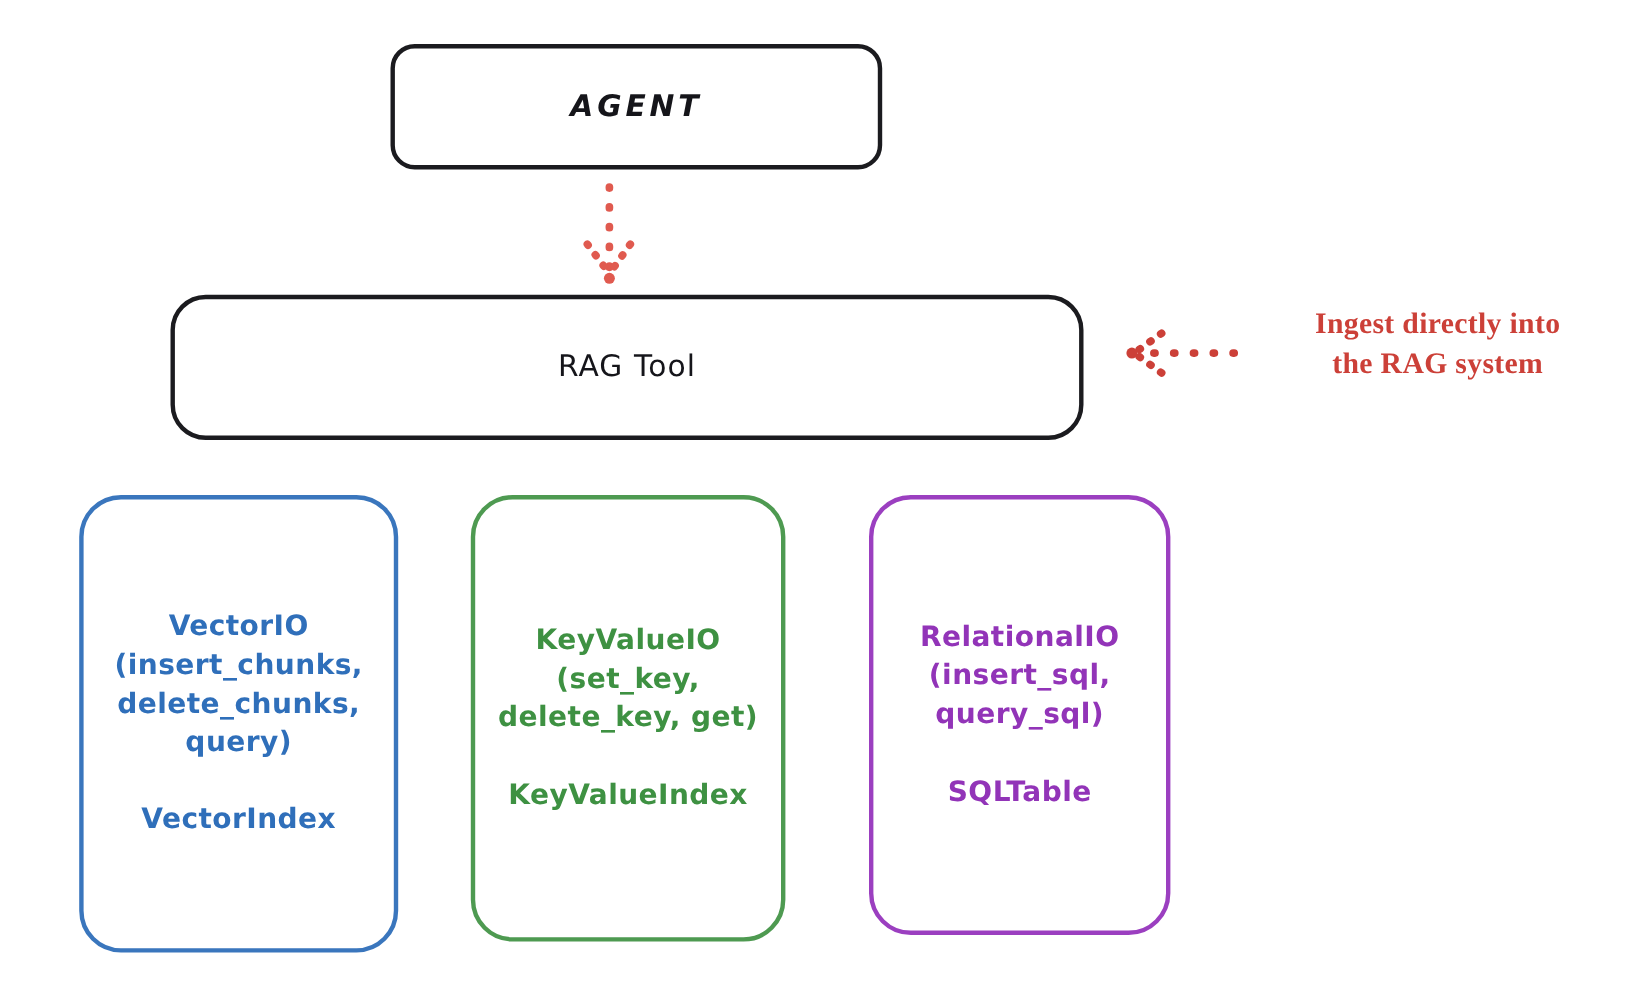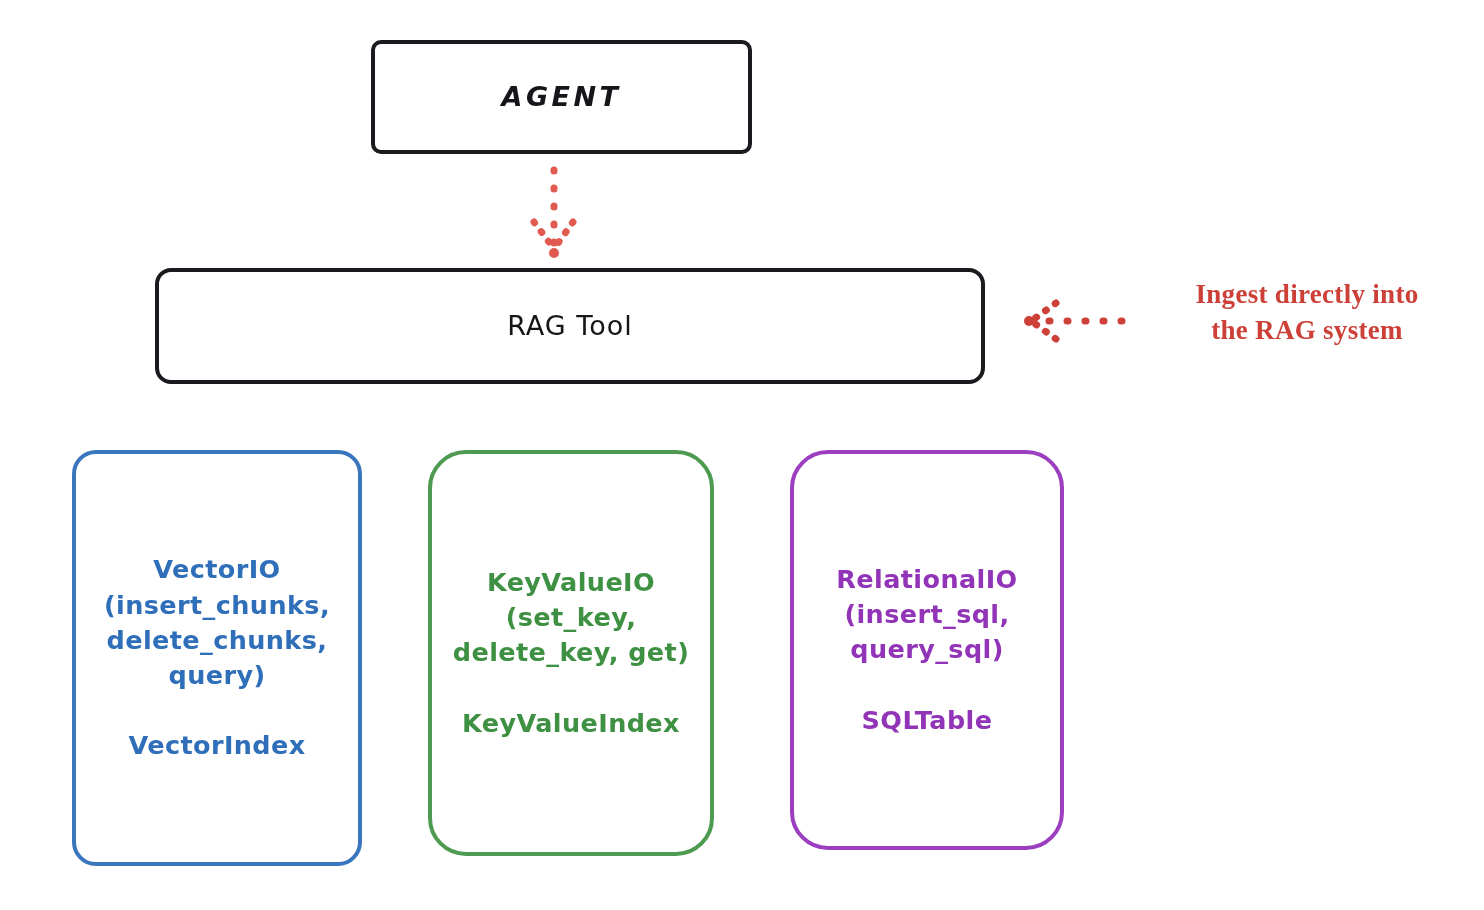--- a/index.html
+++ b/index.html
@@ -39,37 +39,36 @@
   }
   .node.black .node-label {
     color: #15151a;
     font-family: "DejaVu Sans", sans-serif;
     font-weight: 500;
     letter-spacing: 0.5px;
   }
   #node-agent {
     left: 355px;
     top: 40px;
-    width: 381px;
+    width: 447px;
     height: 114px;
-    border-radius: 10px;
-    margin-left: 16px;
+    border-radius: 22px;
   }
   #node-agent .node-label {
     font-size: 27px;
     font-style: italic;
     font-weight: 600;
     letter-spacing: 3.5px;
   }
   #node-ragtool {
     left: 155px;
     top: 268px;
     width: 830px;
-    height: 116px;
-    border-radius: 16px;
+    height: 132px;
+    border-radius: 32px;
   }
   #node-ragtool .node-label {
     font-size: 27px;
     letter-spacing: 1px;
   }
   
   .node.provider {
     border-width: 4.5px;
     border-style: solid;
     border-radius: 38px;
@@ -79,21 +78,20 @@
     font-weight: 600;
     line-height: 1.38;
     letter-spacing: 0.4px;
   }
   #node-vectorio {
     left: 72px;
     top: 450px;
     width: 290px;
     height: 416px;
     border-color: #3a76bd;
-    border-radius: 24px;
   }
   #node-vectorio .node-label { color: #2f6fba; }
 
   #node-keyvalueio {
     left: 428px;
     top: 450px;
     width: 286px;
     height: 406px;
     border-color: #4e9a51;
   }

